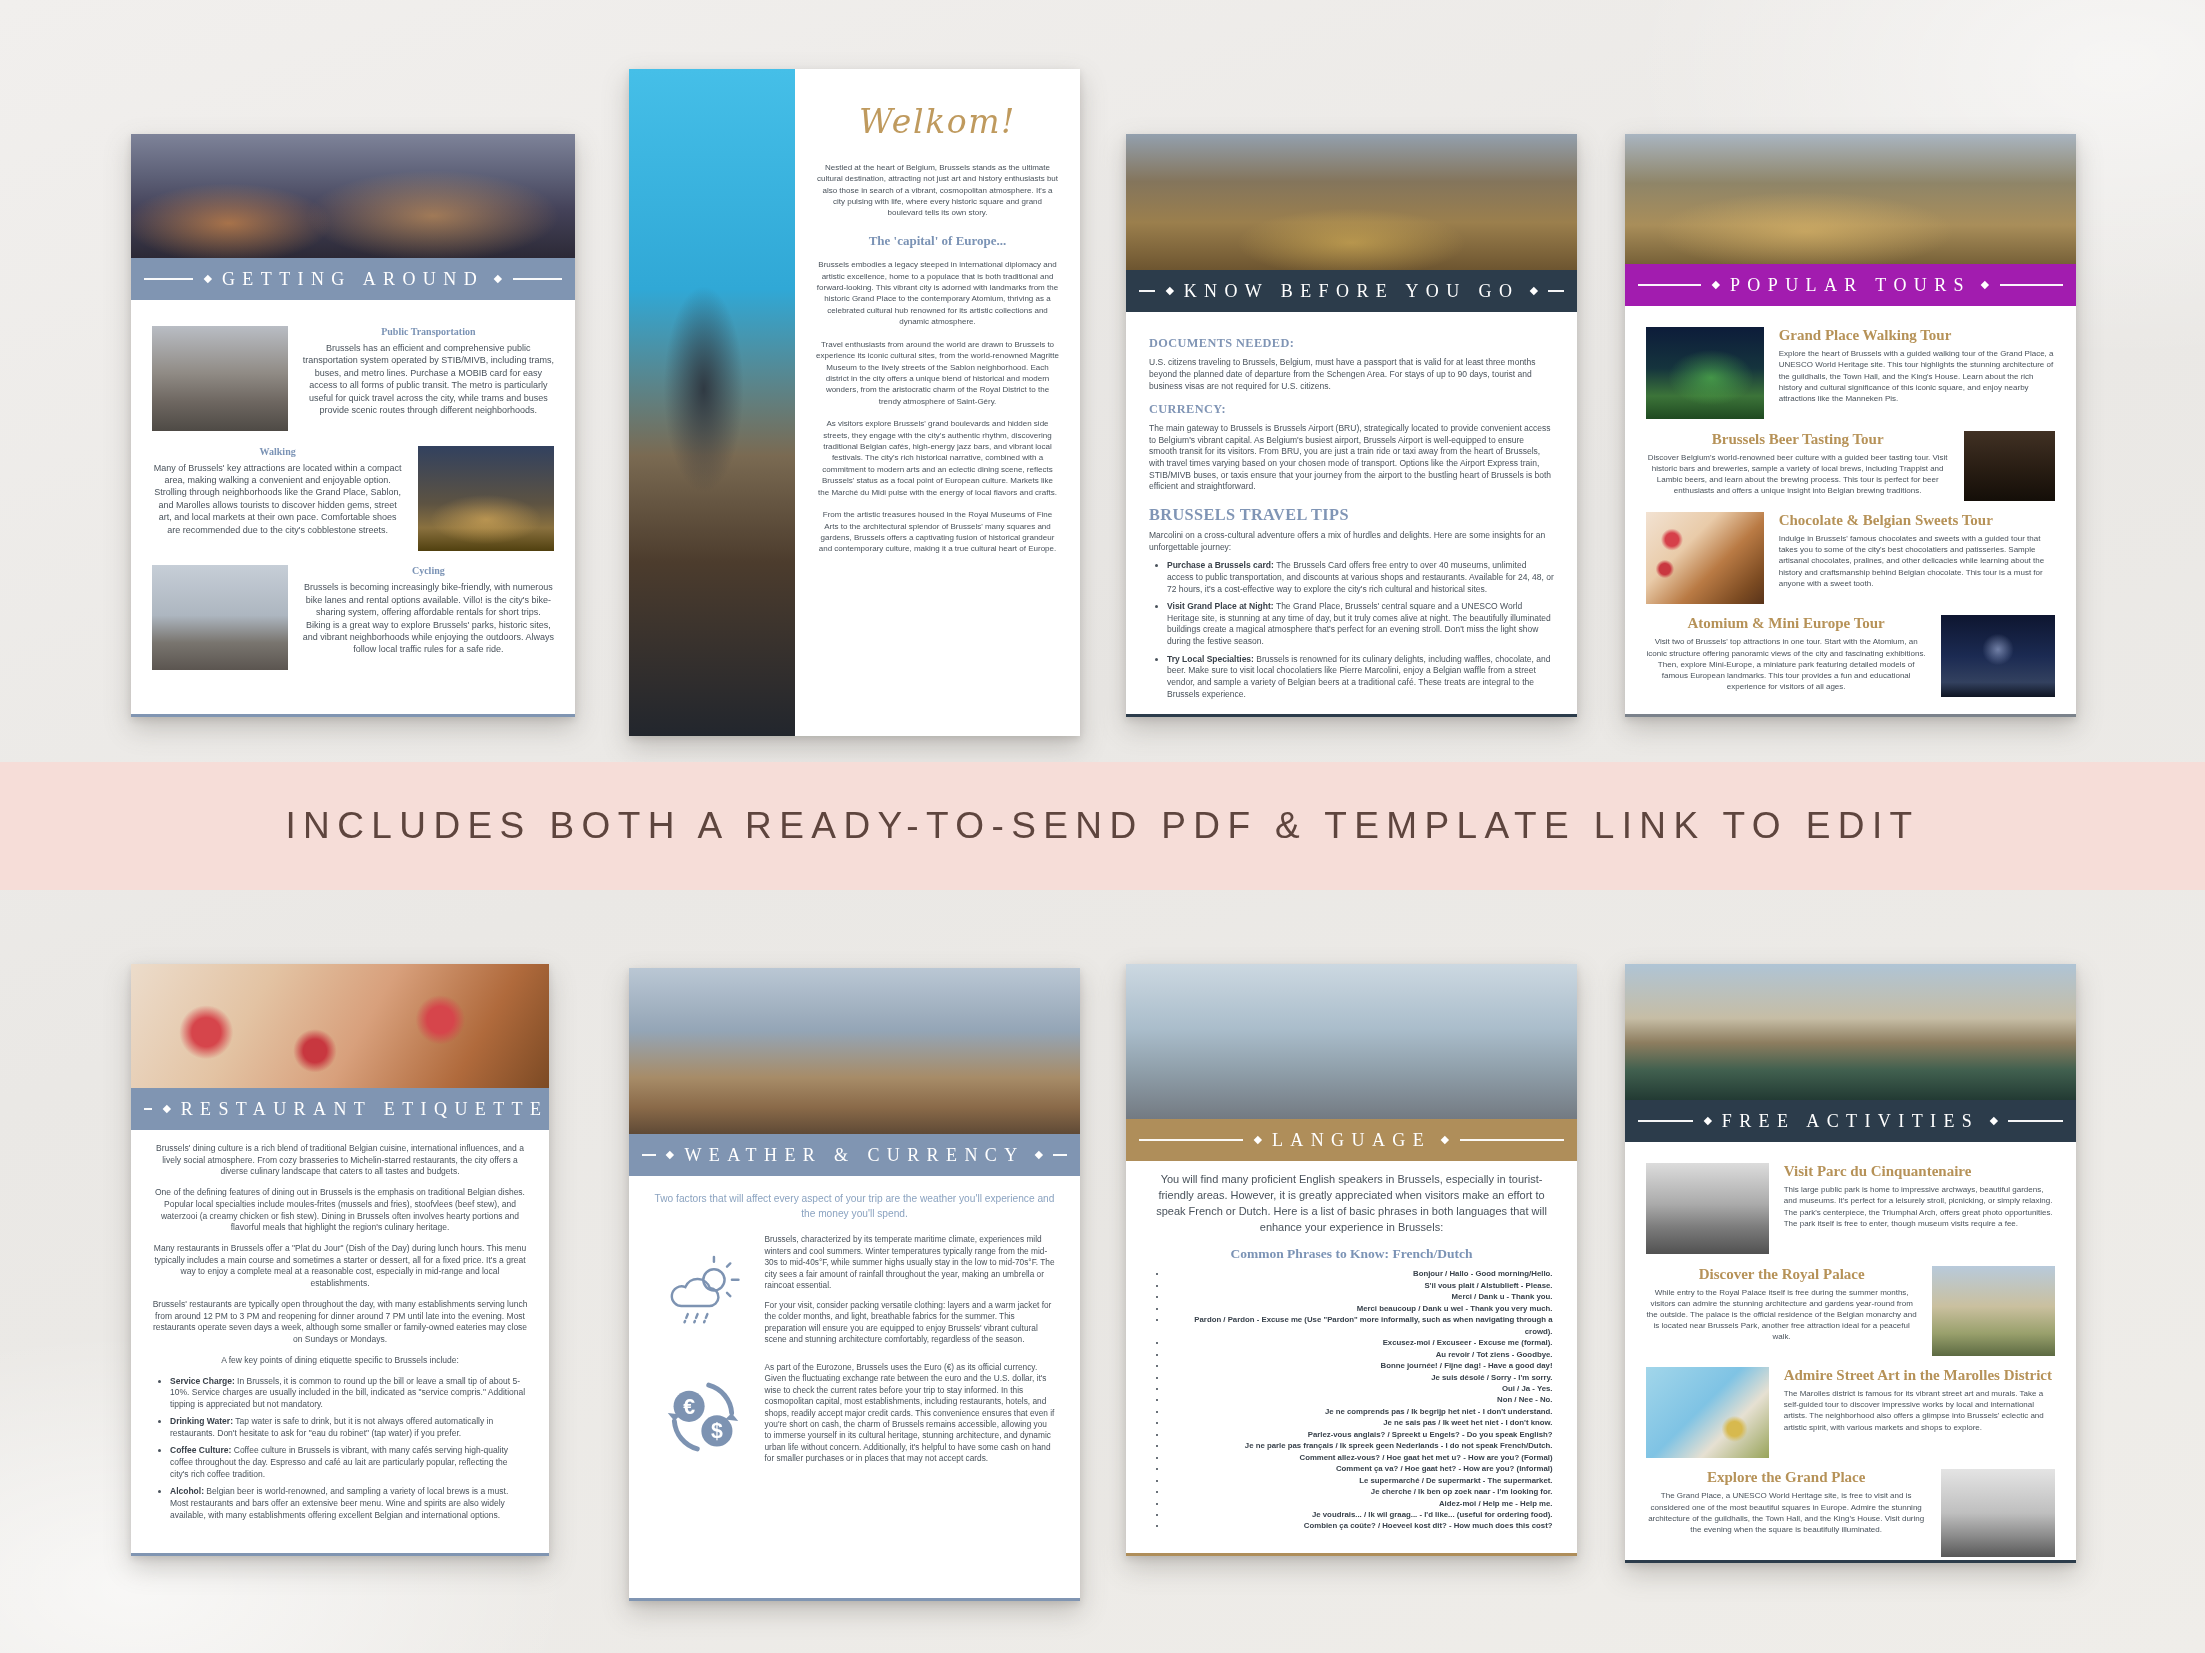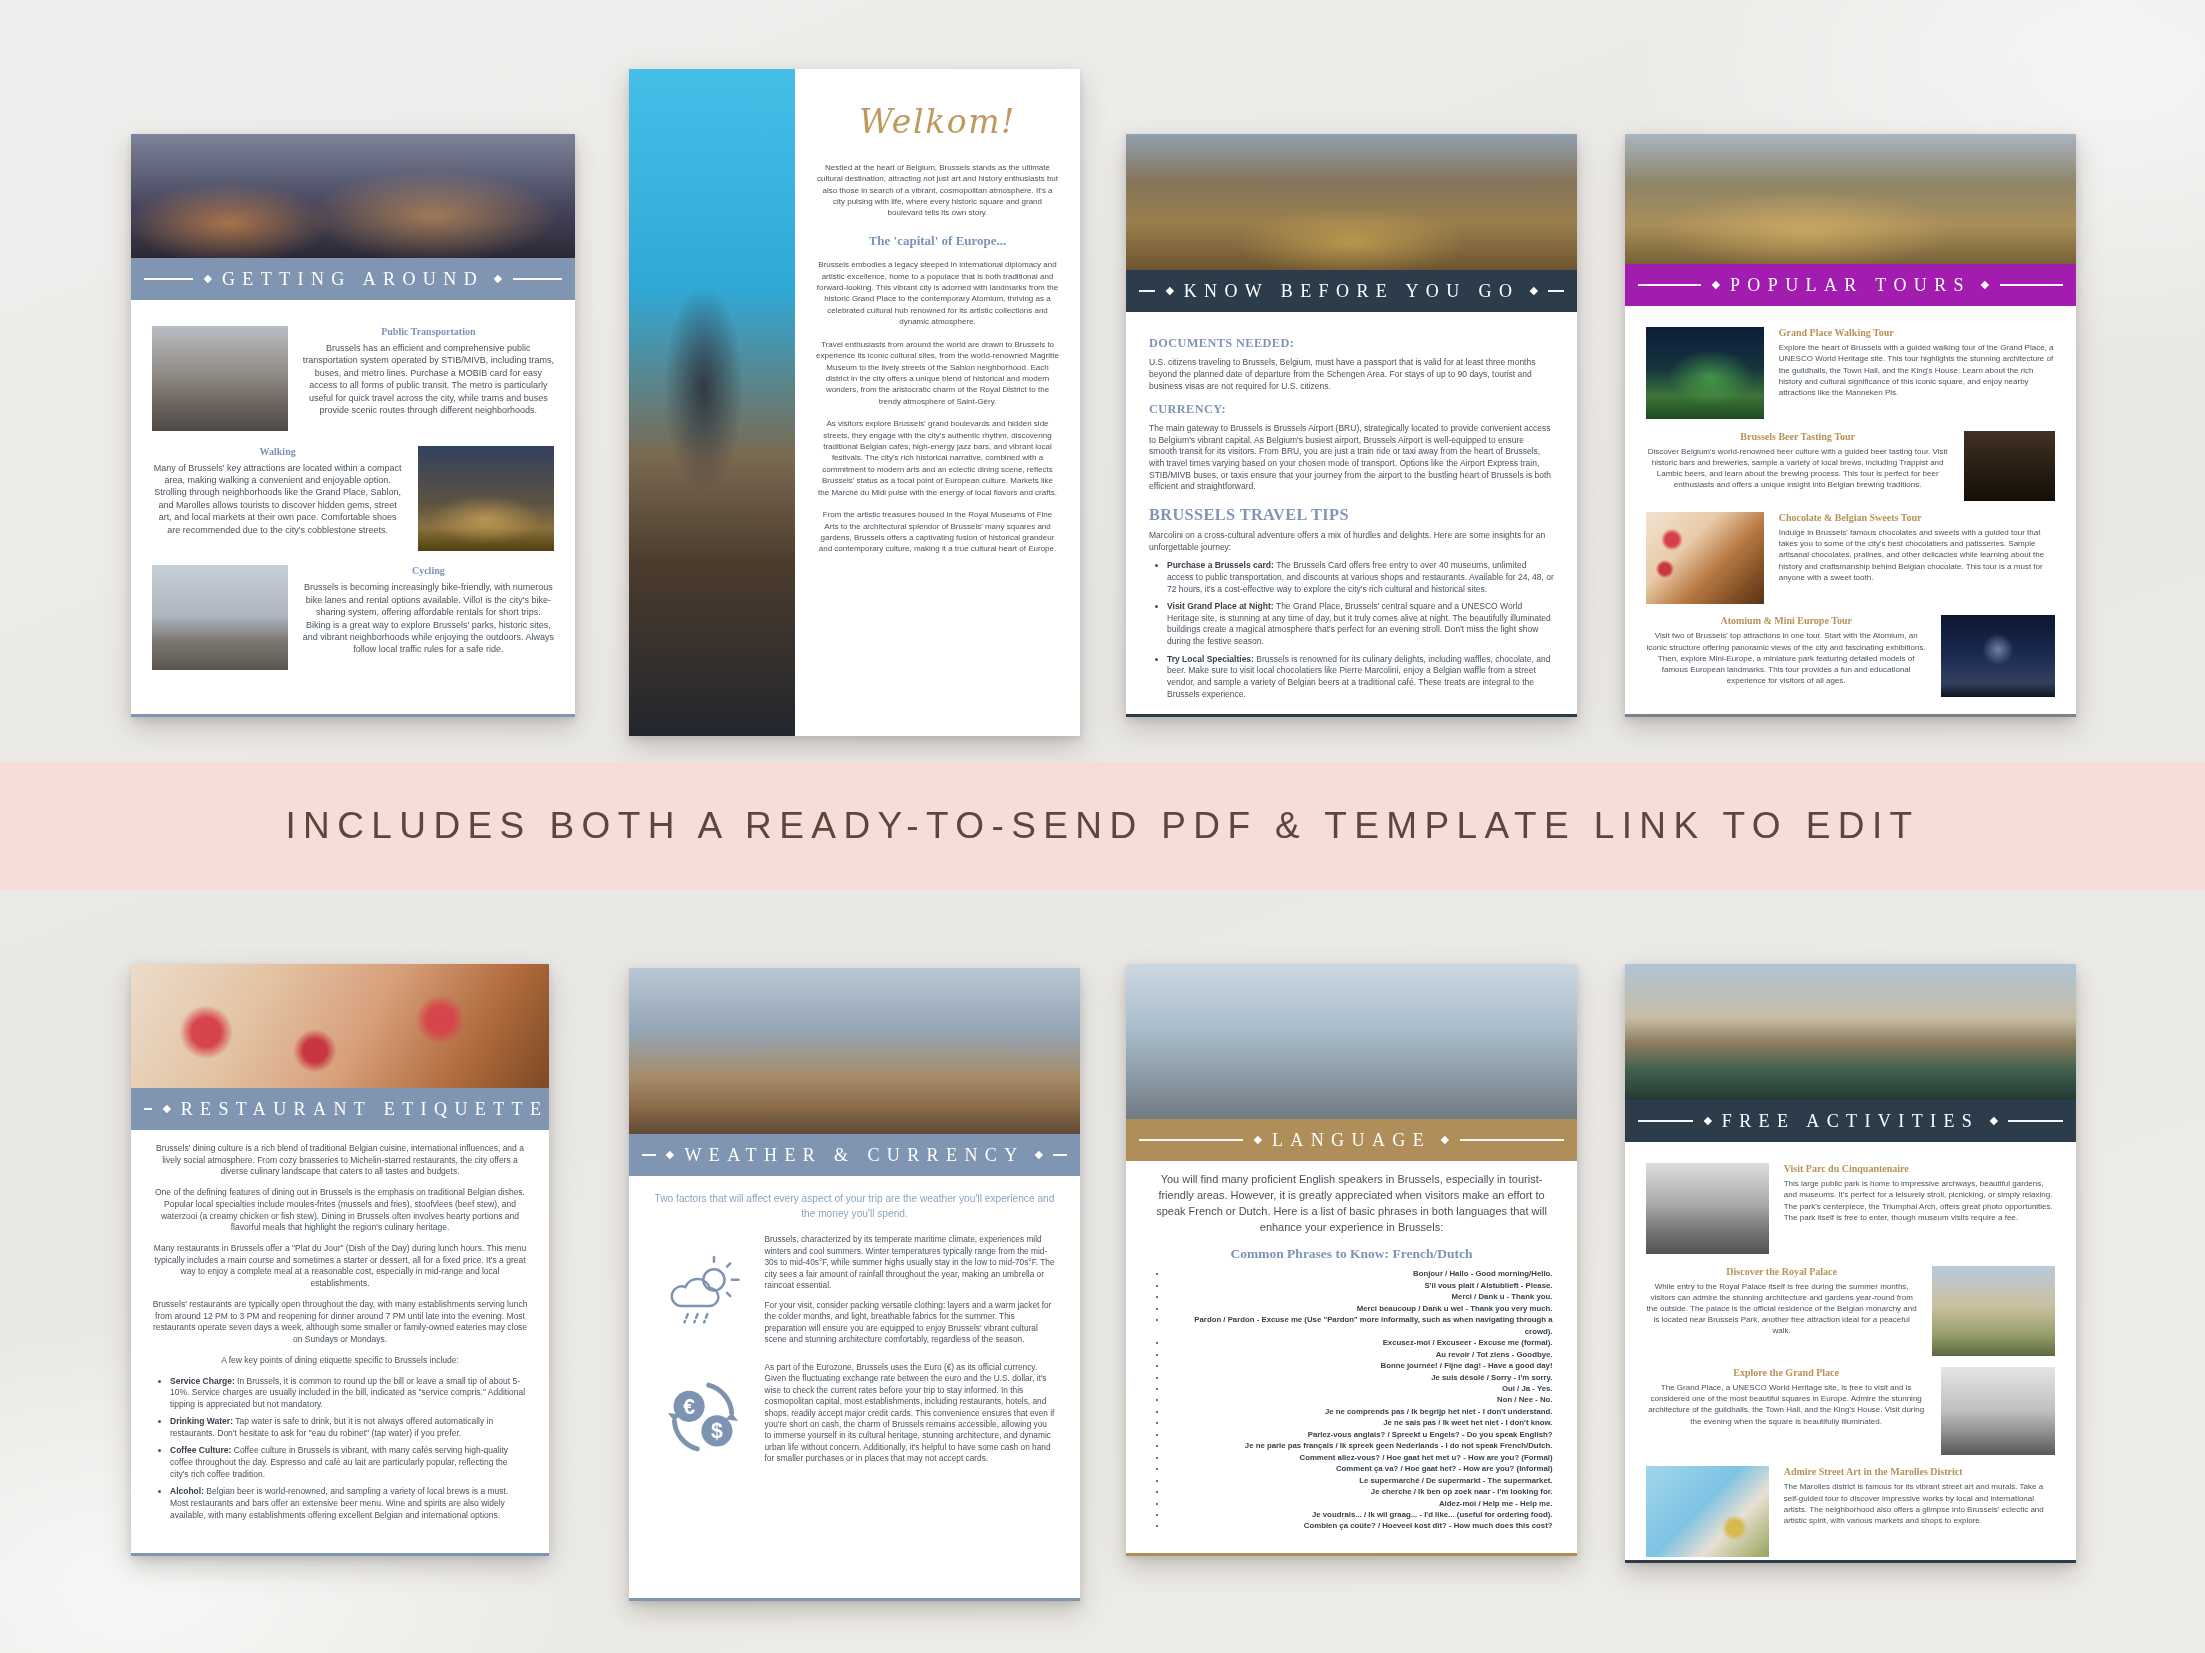--- a/index.html
+++ b/index.html
@@ -85,21 +85,21 @@
   .th-p8s2 { width:123px; height:90px; background:linear-gradient(180deg,#b8cadb 0%,#cac09f 45%,#99a06c 75%,#5c6a42 100%); }
   .th-p8s3 { width:123px; height:91px; background:
       radial-gradient(circle 16.3px at 72% 68%, #d7b94e 0 45%, transparent 80%),
       linear-gradient(135deg,#a2d6ea 0%,#7fc3e4 45%,#e6e0d2 68%,#98a45a 100%); }
   .th-p8s4 { width:114px; height:88px; background:linear-gradient(180deg,#e4e4e4 0%,#bfbfbf 50%,#8c8c8c 76%,#585858 100%); }
   
   .content { padding:11.4px 21px 8.2px; flex:1; }
   .sec { display:flex; gap:14.7px; align-items:flex-start; margin-top:14.7px; }
   .sec .txt { flex:1; }
   .h-serif { font-family:"Liberation Serif", serif; font-weight:700; color:#7b93b5; font-size:10px; text-align:center; margin-bottom:4.9px; }
-  .h-gold  { font-family:"Liberation Serif", serif; font-weight:700; color:#b69258; font-size:10px; margin-bottom:4.1px; }
+  .h-gold  { font-family:"Liberation Serif", serif; font-weight:700; color:#b69258; font-size:15px; margin-bottom:4.1px; }
   .body { font-size:9px; line-height:1.38; color:#49525b; text-align:center; }
   .body-l { text-align:left; }
   
   .p2col { flex:1; padding:33px 21px 16.3px; display:flex; flex-direction:column; }
   .script-title { font-family:"DejaVu Serif", serif; font-style:italic; font-size:33px; color:#bf9a5e; text-align:center; letter-spacing:1.6px; margin-bottom:21px; }
   .p2 .body { font-size:8px; line-height:1.42; margin-bottom:11.4px; }
   .p2-sub { font-family:"Liberation Serif", serif; font-weight:700; font-size:13px; color:#7b93b5; text-align:center; margin:3.3px 0 9.8px; }
   
   .p3 .content { padding:14.7px 23px 8.2px; }
   .cat-head { font-family:"Liberation Serif", serif; font-weight:700; font-size:12.3px; letter-spacing:0.4px; color:#8095b5; margin:9.8px 0 5.7px; }
@@ -388,30 +388,30 @@
         </div>
       </div>
       <div class="sec sec-tight">
         <div class="txt">
           <div class="h-gold" style="text-align:center">Discover the Royal Palace</div>
           <div class="body">While entry to the Royal Palace itself is free during the summer months, visitors can admire the stunning architecture and gardens year-round from the outside. The palace is the official residence of the Belgian monarchy and is located near Brussels Park, another free attraction ideal for a peaceful walk.</div>
         </div>
         <div class="thumb th-p8s2"></div>
       </div>
       <div class="sec sec-tight">
+        <div class="thumb th-p8s3"></div>
+        <div class="txt">
+          <div class="h-gold">Admire Street Art in the Marolles District</div>
+          <div class="body body-l">The Marolles district is famous for its vibrant street art and murals. Take a self-guided tour to discover impressive works by local and international artists. The neighborhood also offers a glimpse into Brussels' eclectic and artistic spirit, with various markets and shops to explore.</div>
+        </div>
+      </div>
+      <div class="sec sec-tight">
         <div class="txt">
           <div class="h-gold" style="text-align:center">Explore the Grand Place</div>
           <div class="body">The Grand Place, a UNESCO World Heritage site, is free to visit and is considered one of the most beautiful squares in Europe. Admire the stunning architecture of the guildhalls, the Town Hall, and the King's House. Visit during the evening when the square is beautifully illuminated.</div>
         </div>
         <div class="thumb th-p8s4"></div>
       </div>
-      <div class="sec sec-tight">
-        <div class="thumb th-p8s3"></div>
-        <div class="txt">
-          <div class="h-gold">Admire Street Art in the Marolles District</div>
-          <div class="body body-l">The Marolles district is famous for its vibrant street art and murals. Take a self-guided tour to discover impressive works by local and international artists. The neighborhood also offers a glimpse into Brussels' eclectic and artistic spirit, with various markets and shops to explore.</div>
-        </div>
-      </div>
     </div>
   </div>
 
 </div>
 
 
 </body></html>

